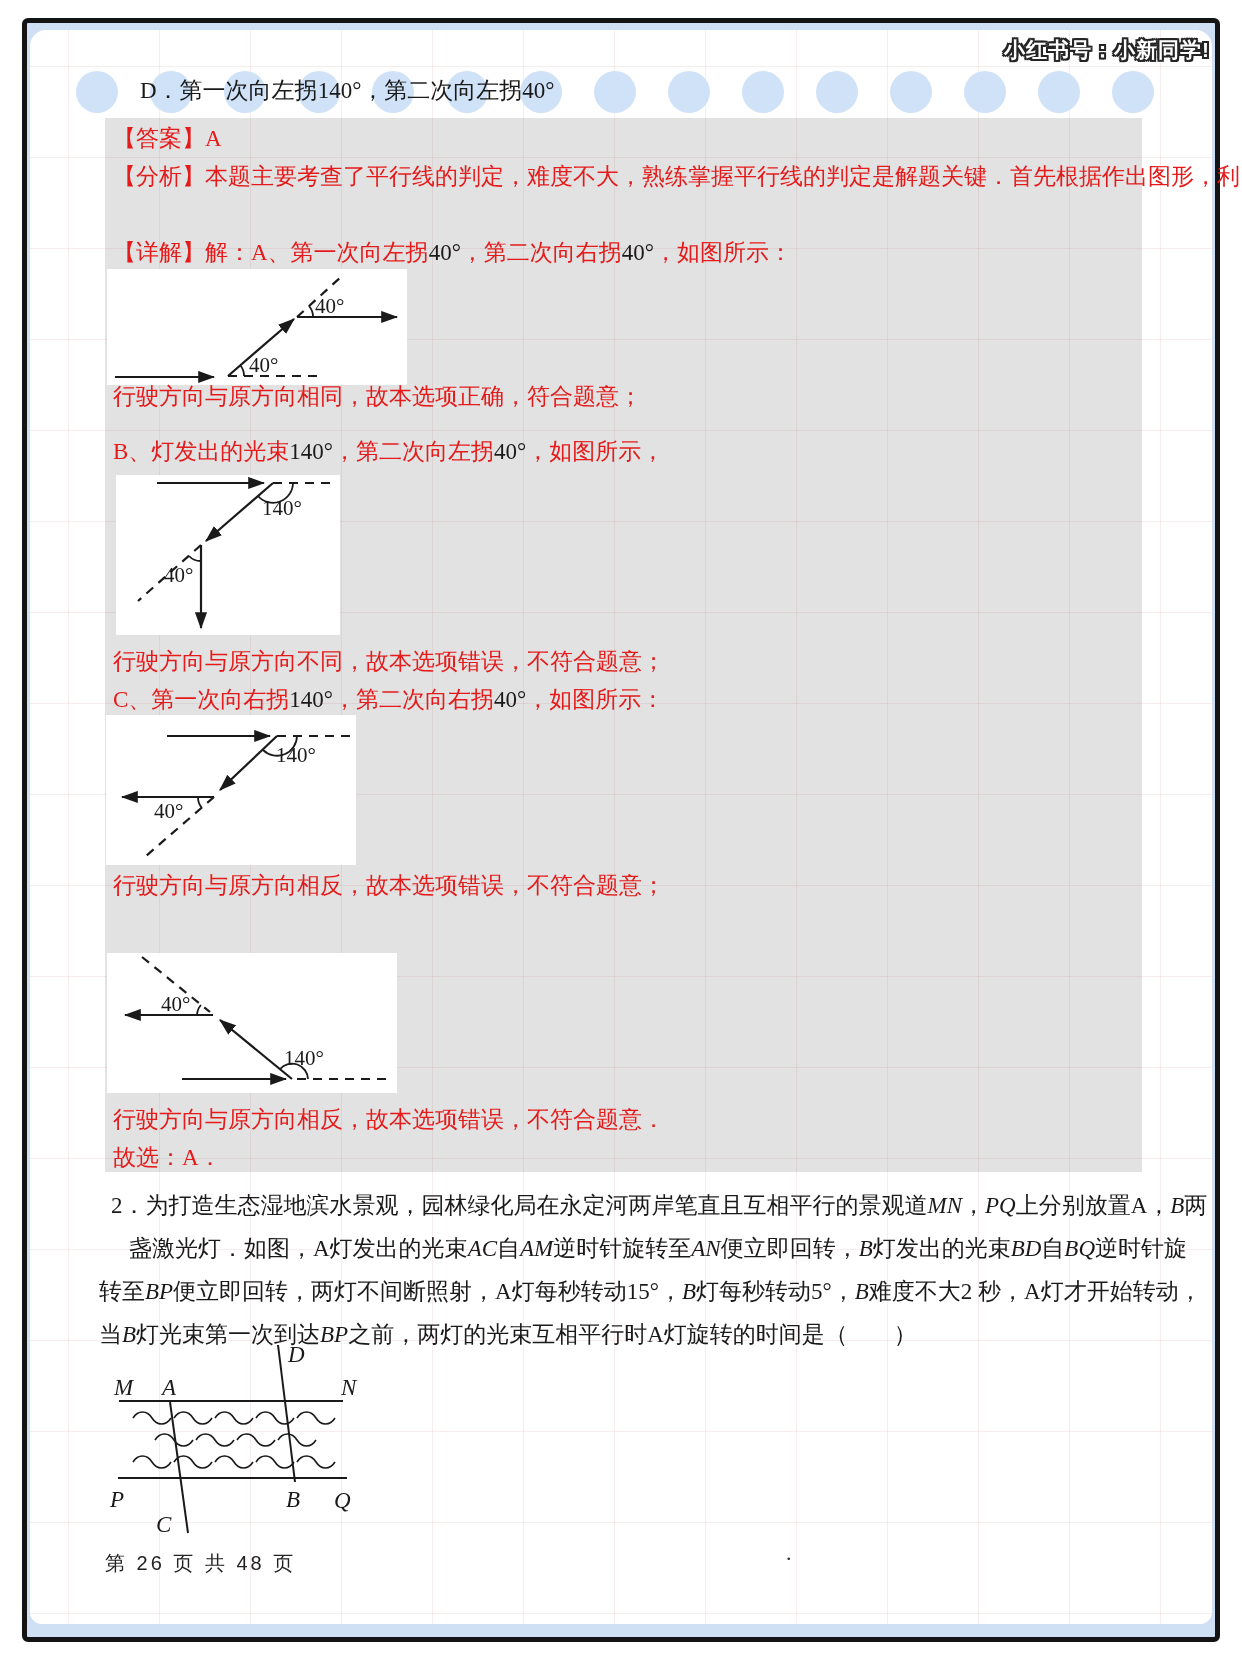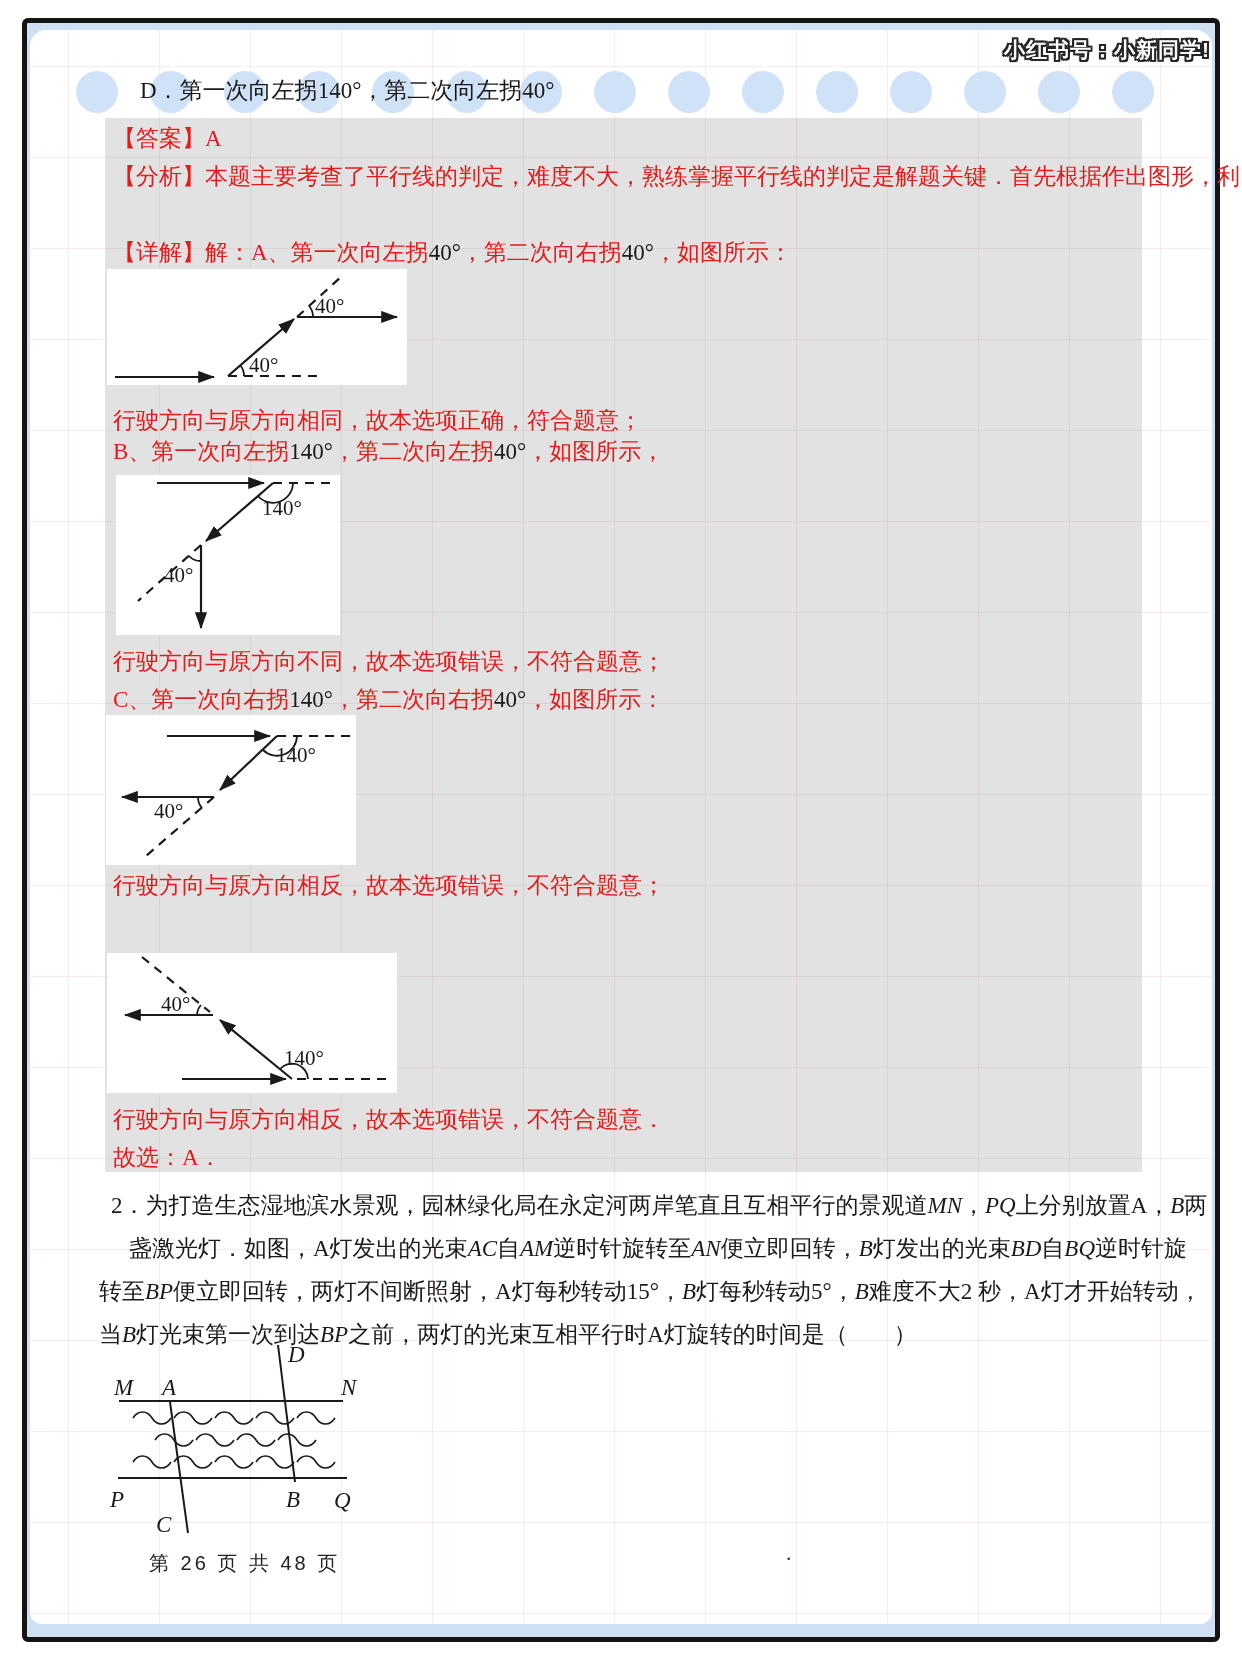--- a/index.html
+++ b/index.html
@@ -27,21 +27,21 @@
   .circles{position:absolute;left:76px;top:71px;width:1078px;height:42px;display:flex;
         justify-content:space-between;}
   .circle{width:42px;height:42px;border-radius:50%;background:#cfe2f7;}
   .answer-block{position:absolute;left:105px;top:118px;width:1037px;height:1054px;
         background:rgba(110,110,110,0.20);}
   .dbox{position:absolute;background:#ffffff;}
   svg text{font-family:"Liberation Serif","DejaVu Serif",serif;fill:#1a1a1a;}
   .alabel{font-size:21px;}
   .flabel{font-size:23px;font-style:italic;}
   .footer{position:absolute;left:105px;top:1550px;font-family:"Liberation Sans","DejaVu Sans",sans-serif;
-        font-size:20px;letter-spacing:3px;color:#222;margin-left:44px;}
+        font-size:20px;letter-spacing:3px;color:#222;}
   .stray{position:absolute;left:786px;top:1540px;font-size:22px;color:#333;}
 </style>
 </head>
 <body>
 
 <div class="page">
 
   <div class="frame">
     <div class="card"></div>
   </div>
@@ -93,22 +93,22 @@
           <line x1="190" y1="48" x2="290" y2="48" marker-end="url(#arrow)"></line>
           <line x1="190" y1="48" x2="235" y2="7" stroke-dasharray="9 7"></line>
           <path d="M137,107 A16,16 0 0 0 133,96" stroke-width="1.8"></path>
           <path d="M206,48 A16,16 0 0 0 202,37" stroke-width="1.8"></path>
         </g>
         <text class="alabel" x="142" y="103">40°</text>
         <text class="alabel" x="208" y="44">40°</text>
       </svg>
     </div>
 
-    <div class="txt red" style="left:113px;top:406px;">行驶方向与原方向相同，故本选项正确，符合题意；</div>
-    <div class="txt red" style="left:113px;top:437px;"><span>B、第一次向左拐</span><span class="seg-n">140°</span><span>，第二次向左拐</span><span class="seg-n">40°</span><span>，如图所示，</span></div>
+    <div class="txt red" style="left:113px;top:382px;">行驶方向与原方向相同，故本选项正确，符合题意；</div>
+    <div class="txt red" style="left:113px;top:437px;"><span>B、灯发出的光束</span><span class="seg-n">140°</span><span>，第二次向左拐</span><span class="seg-n">40°</span><span>，如图所示，</span></div>
 
     <div class="dbox" style="left:116px;top:475px;width:224px;height:160px;">
       <svg width="224" height="160" viewBox="0 0 224 160">
         <g stroke="#1a1a1a" stroke-width="2.2" fill="none">
           <line x1="41" y1="8" x2="148" y2="8" marker-end="url(#arrow)"></line>
           <line x1="157" y1="8" x2="221" y2="8" stroke-dasharray="9 7"></line>
           <line x1="157" y1="8" x2="90" y2="66" marker-end="url(#arrow)"></line>
           <line x1="85" y1="70" x2="85" y2="153" marker-end="url(#arrow)"></line>
           <line x1="85" y1="70" x2="22" y2="126" stroke-dasharray="9 7"></line>
           <path d="M177,8 A20,20 0 0 1 142,21" stroke-width="1.8"></path>

